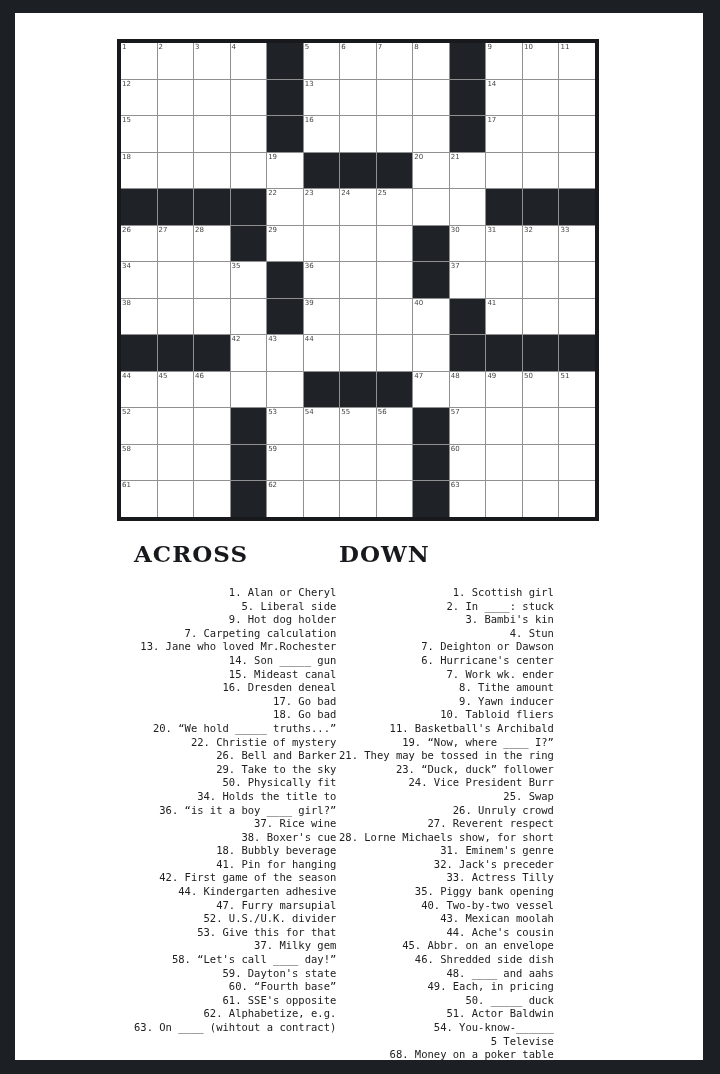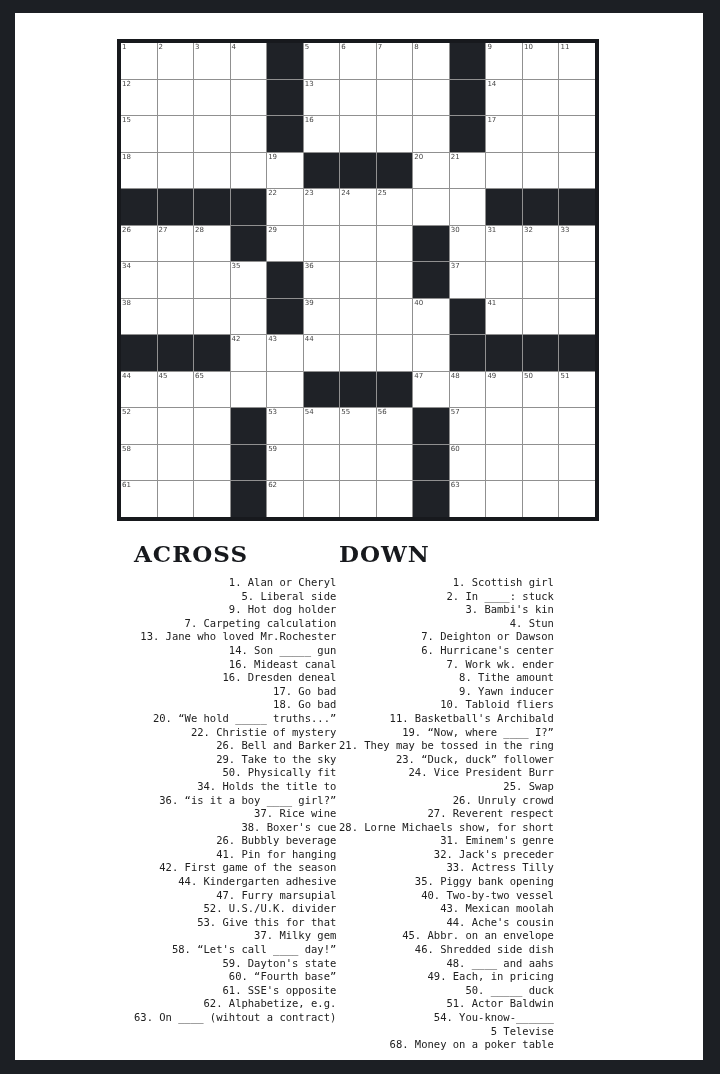--- a/index.html
+++ b/index.html
@@ -24,21 +24,21 @@
   }
   .cell{position:relative;background:#ffffff;}
   .cell.block{background:#1f2227;}
   .cellnum{
     position:absolute;left:1px;top:0px;
     font-size:7px;line-height:8px;color:#444;
     font-family:"DejaVu Sans", sans-serif;
   }
   .clue-col{position:absolute;}
   .clue-col h2{
-    margin:0 0 10px 0;
+    margin:0 0 20px 0;
     font-family:"DejaVu Serif", serif;
     font-weight:bold;
     font-size:23px;line-height:24px;color:#17191d;
     letter-spacing:1px;
   }
   .clue-list{margin:0;padding:0;list-style:none;text-align:right;}
   .clue-list li{
     font-size:10.5px;line-height:13.6px;
     color:#202020;white-space:pre;
   }
@@ -256,21 +256,21 @@
       <div class="cell block"></div>
       <div class="cell block"></div>
       <div class="cell block"></div>
       <div class="cell">
         <span class="cellnum">44</span>
       </div>
       <div class="cell">
         <span class="cellnum">45</span>
       </div>
       <div class="cell">
-        <span class="cellnum">65</span>
+        <span class="cellnum">46</span>
       </div>
       <div class="cell"></div>
       <div class="cell"></div>
       <div class="cell block"></div>
       <div class="cell block"></div>
       <div class="cell block"></div>
       <div class="cell">
         <span class="cellnum">47</span>
       </div>
       <div class="cell">
@@ -352,34 +352,34 @@
 
   <div class="clue-col" id="across-col">
     <h2>ACROSS</h2>
     <ol class="clue-list" id="across-list">
         <li>1. Alan or Cheryl</li>
         <li>5. Liberal side</li>
         <li>9. Hot dog holder</li>
         <li>7. Carpeting calculation</li>
         <li>13. Jane who loved Mr.Rochester</li>
         <li>14. Son _____ gun</li>
-        <li>16. Mideast canal</li>
+        <li>15. Mideast canal</li>
         <li>16. Dresden deneal</li>
         <li>17. Go bad</li>
         <li>18. Go bad</li>
         <li>20. “We hold _____ truths...”</li>
         <li>22. Christie of mystery</li>
         <li>26. Bell and Barker</li>
         <li>29. Take to the sky</li>
         <li>50. Physically fit</li>
         <li>34. Holds the title to</li>
         <li>36. “is it a boy ____ girl?”</li>
         <li>37. Rice wine</li>
         <li>38. Boxer's cue</li>
-        <li>26. Bubbly beverage</li>
+        <li>18. Bubbly beverage</li>
         <li>41. Pin for hanging</li>
         <li>42. First game of the season</li>
         <li>44. Kindergarten adhesive</li>
         <li>47. Furry marsupial</li>
         <li>52. U.S./U.K. divider</li>
         <li>53. Give this for that</li>
         <li>37. Milky gem</li>
         <li>58. “Let's call ____ day!”</li>
         <li>59. Dayton's state</li>
         <li>60. “Fourth base”</li>

